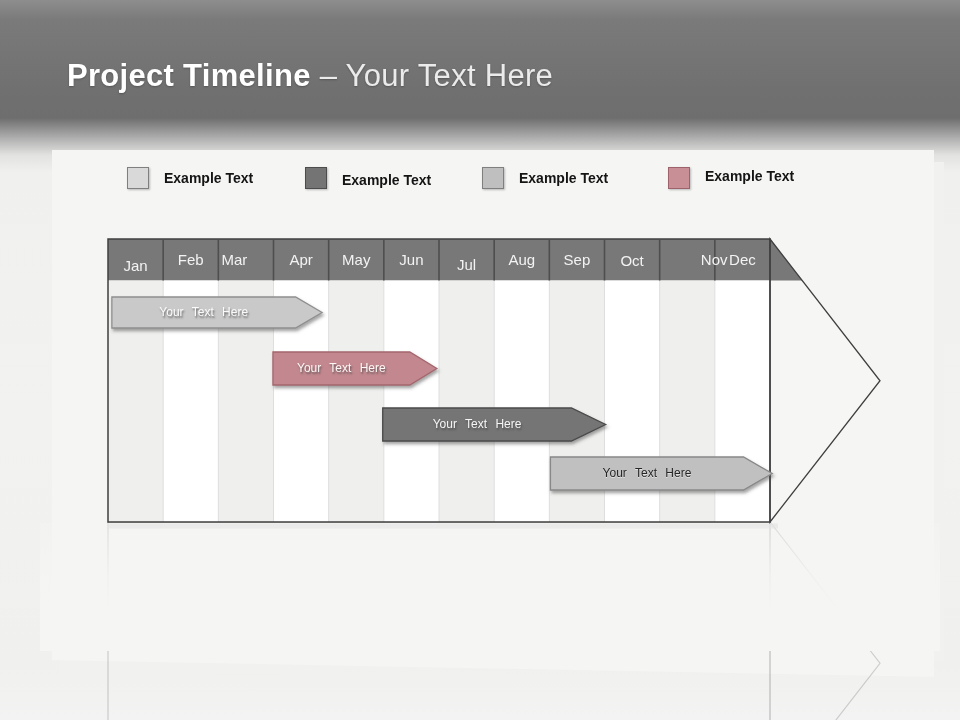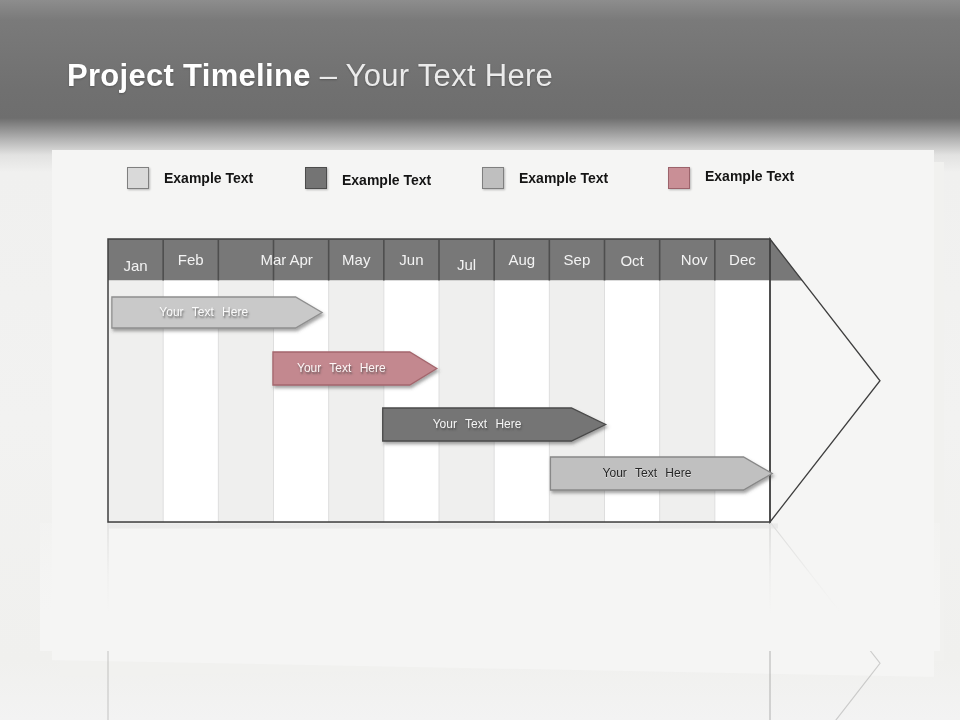--- a/index.html
+++ b/index.html
@@ -147,29 +147,29 @@
       <path d="M111.86166666666666,297 L295.56666666666666,297 L322.0466666666666,312.5 L295.56666666666666,328 L111.86166666666666,328 Z" fill="#c9c9c9" stroke="#8f8f8f" stroke-width="1.3" filter="url(#barShadow)"></path>
       <path d="M272.9483333333334,352 L409.76166666666666,352 L436.7933333333333,368.5 L409.76166666666666,385 L272.9483333333334,385 Z" fill="#c3888f" stroke="#a4666d" stroke-width="1.3" filter="url(#barShadow)"></path>
       <path d="M382.73,408 L571.4,408 L605.6033333333332,424.5 L571.4,441 L382.73,441 Z" fill="#757575" stroke="#494949" stroke-width="1.3" filter="url(#barShadow)"></path>
       <path d="M550.4366666666666,457 L743.52,457 L772.2066666666666,473.5 L743.52,490 L550.4366666666666,490 Z" fill="#c0c0c0" stroke="#888888" stroke-width="1.3" filter="url(#barShadow)"></path>
     </g>
 </svg>
 
 <div id="month-row">
     <div class="month-cell" style="left: 108px; width: 55.1667px; top: 239px; height: 52px; color: rgb(243, 243, 243);">Jan</div>
     <div class="month-cell" style="left: 163.167px; width: 55.1667px; top: 239px; height: 41.5px; color: rgb(243, 243, 243);">Feb</div>
-    <div class="month-cell" style="left: 218.333px; width: 32px; top: 239px; height: 41.5px; color: rgb(243, 243, 243); padding-left: 39px;">Mar</div>
+    <div class="month-cell" style="left: 218.333px; width: 32px; top: 239px; height: 41.5px; color: rgb(243, 243, 243);">Mar</div>
     <div class="month-cell" style="left: 273.5px; width: 55.1667px; top: 239px; height: 41.5px; color: rgb(243, 243, 243);">Apr</div>
     <div class="month-cell" style="left: 328.667px; width: 55.1667px; top: 239px; height: 41.5px; color: rgb(243, 243, 243);">May</div>
     <div class="month-cell" style="left: 383.833px; width: 55.1667px; top: 239px; height: 41.5px; color: rgb(243, 243, 243); border-radius: 12px;">Jun</div>
     <div class="month-cell" style="left: 439px; width: 55.1667px; top: 239px; height: 51px; color: rgb(243, 243, 243);">Jul</div>
     <div class="month-cell" style="left: 494.167px; width: 55.1667px; top: 239px; height: 41.5px; color: rgb(243, 243, 243); border-radius: 12px;">Aug</div>
     <div class="month-cell" style="left: 549.333px; width: 55.1667px; top: 239px; height: 41.5px; color: rgb(243, 243, 243);">Sep</div>
     <div class="month-cell" style="left: 604.5px; width: 55.1667px; top: 239px; height: 42px; color: rgb(243, 243, 243);">Oct</div>
-    <div class="month-cell" style="left: 659.667px; width: 69px; top: 239px; height: 41.5px; color: rgb(243, 243, 243);">Nov</div>
+    <div class="month-cell" style="left: 659.667px; width: 69px; top: 239px; height: 41.5px; color: rgb(243, 243, 243); padding-left: 20px;">Nov</div>
     <div class="month-cell" style="left: 714.833px; width: 55.1667px; top: 239px; height: 41.5px; color: rgb(243, 243, 243);">Dec</div>
   </div>
 <div id="bar-labels">
     <div class="bar-label" style="left: 111.862px; width: 183.705px; top: 297px; line-height: 31px; color: rgb(251, 251, 251); text-shadow: rgba(70, 70, 70, 0.75) 1px 2px 2px;">Your Text Here</div>
     <div class="bar-label" style="left: 272.948px; width: 136.813px; top: 352px; line-height: 33px; color: rgb(253, 246, 246); text-shadow: rgba(70, 70, 70, 0.75) 1px 2px 2px;">Your Text Here</div>
     <div class="bar-label" style="left: 382.73px; width: 188.67px; top: 408px; line-height: 33px; color: rgb(245, 245, 245); text-shadow: rgba(70, 70, 70, 0.75) 1px 2px 2px;">Your Text Here</div>
     <div class="bar-label" style="left: 550.437px; width: 193.083px; top: 457px; line-height: 33px; color: rgb(38, 38, 38); text-shadow: rgba(255, 255, 255, 0.55) 0px 1px 0px;">Your Text Here</div>
   </div>
 
 </body></html>

